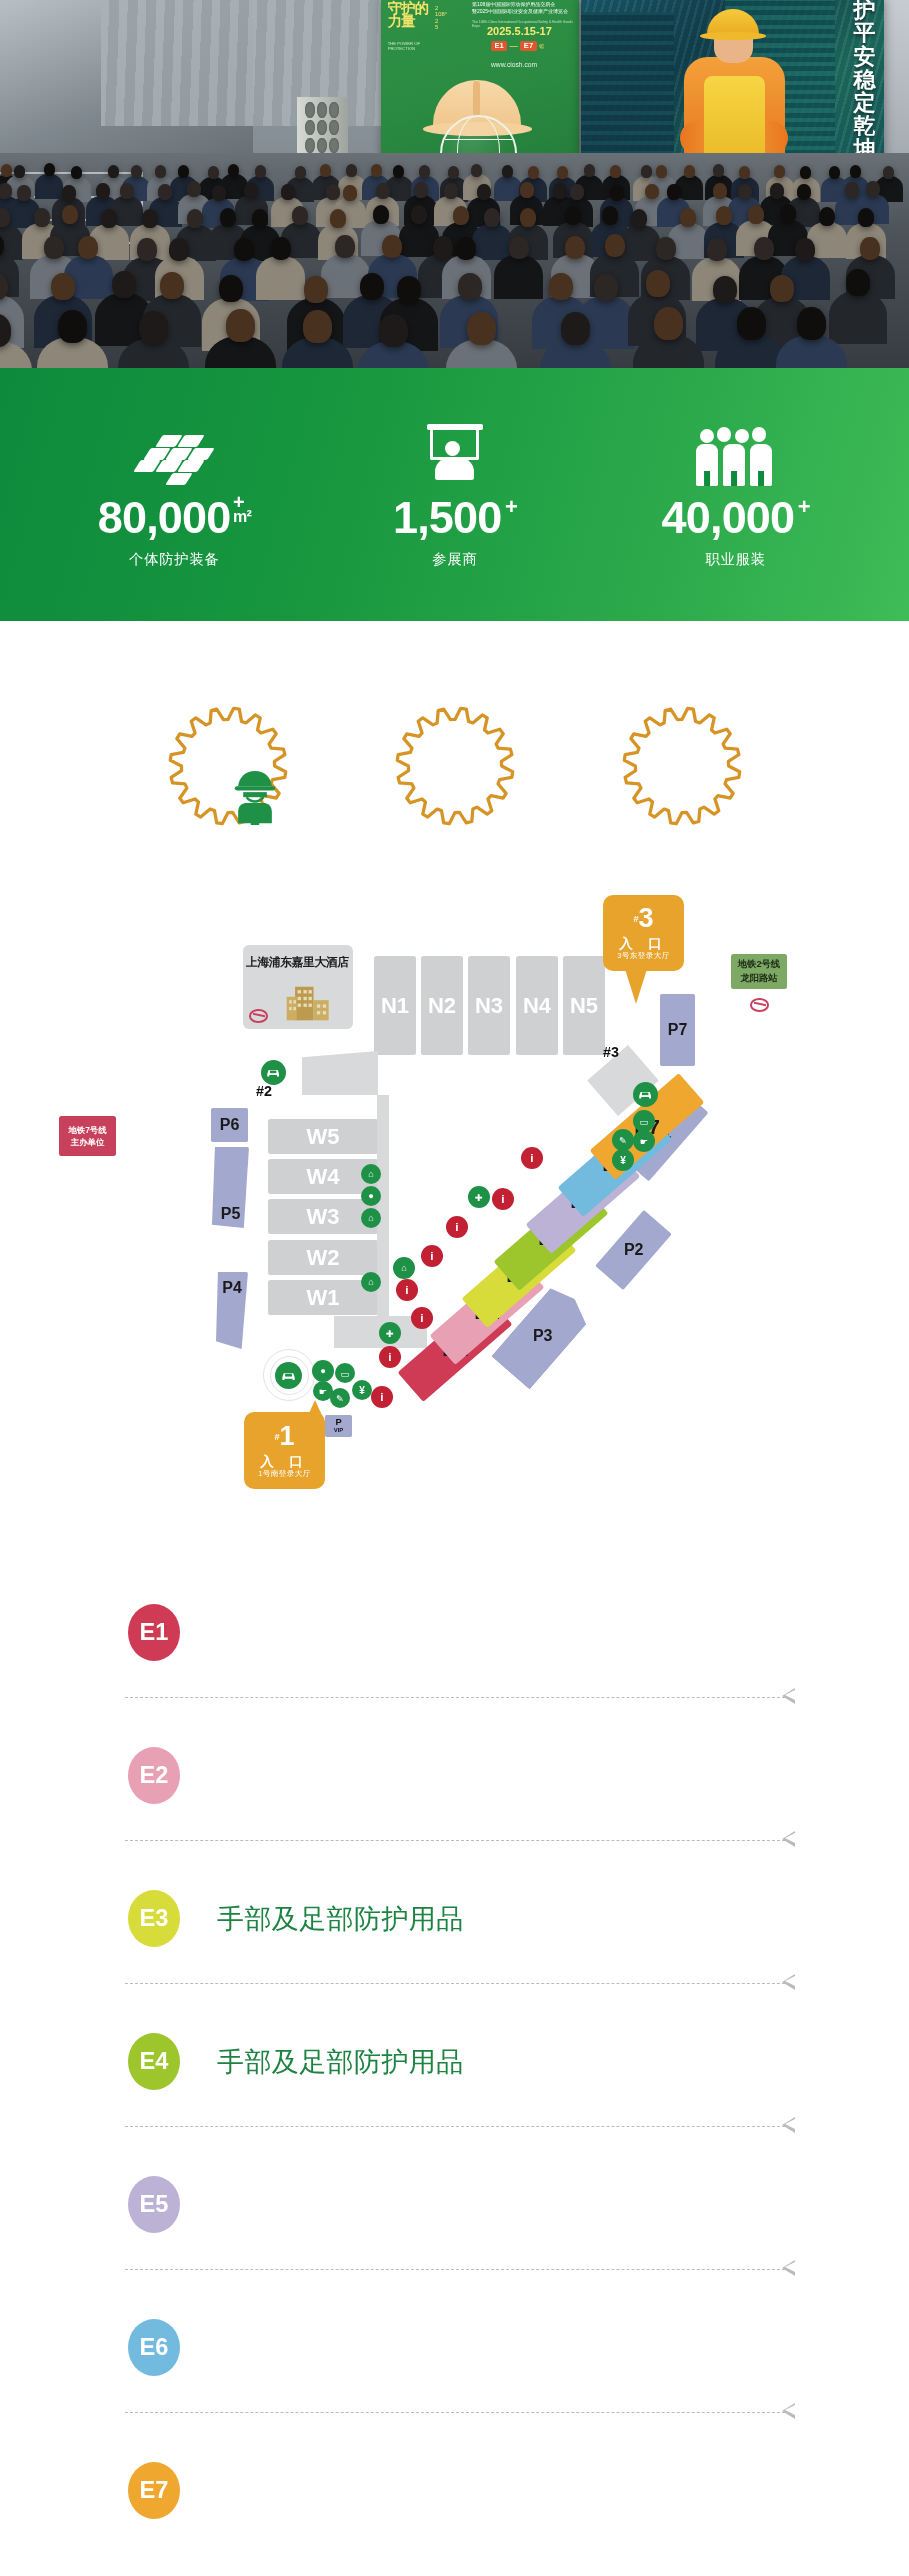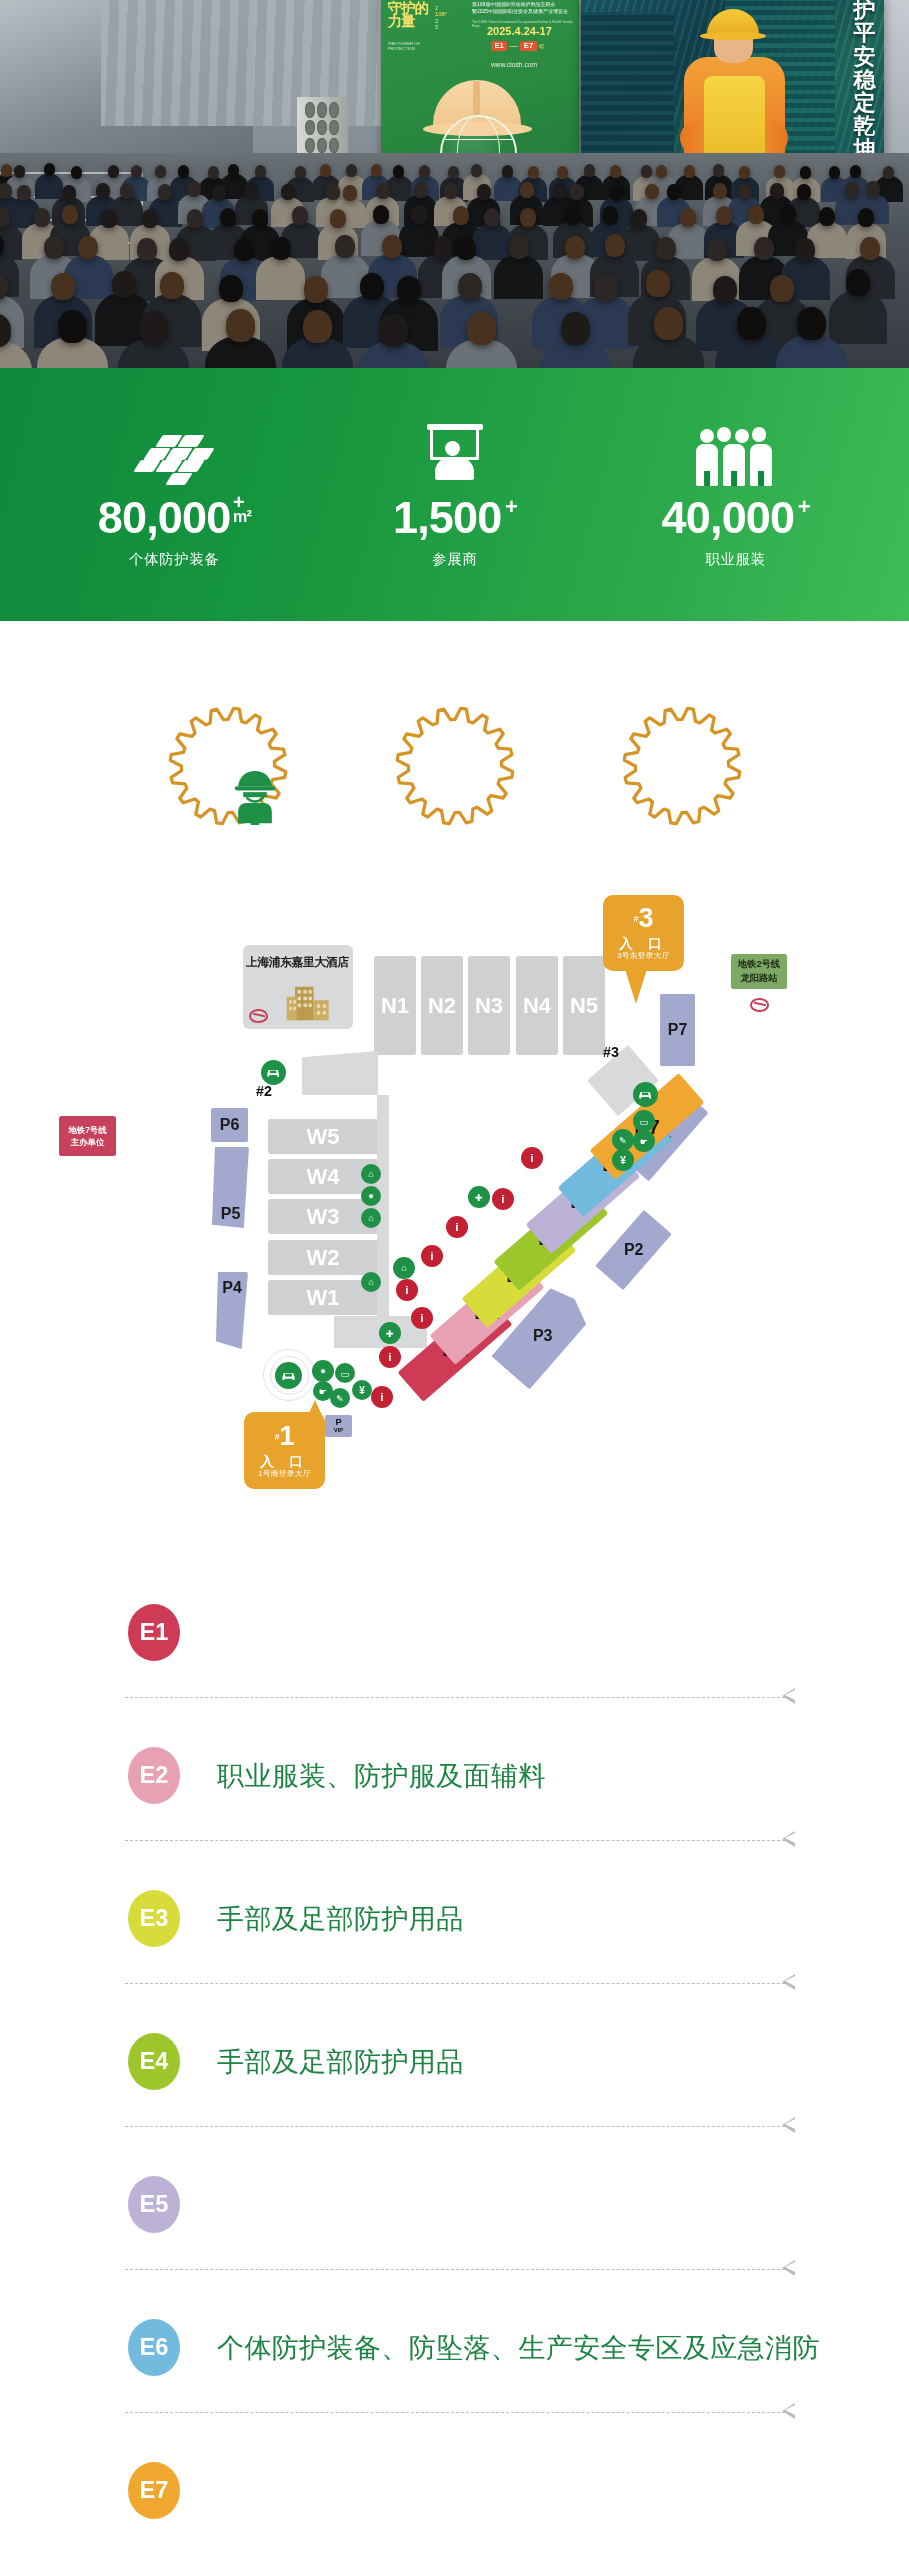--- a/index.html
+++ b/index.html
@@ -343,21 +343,21 @@
 力量</div>
     <div class="pg-en" style="white-space:pre-line">THE POWER OF
 PROTECTION</div>
     <div class="pg-n" style="white-space:pre-line">2
 108°
 2
 5</div>
     <div class="pg-head" style="white-space:pre-line">第108届中国国际劳动保护用品交易会
 暨2025中国国际职业安全及健康产业博览会</div>
     <div style="position:absolute;left:91px;top:23px;color:#bfe0c2;font-size:3.4px;width:103px">The 108th China International Occupational Safety &amp; Health Goods Expo</div>
-    <div class="pg-date">2025.4.24-17</div>
+    <div class="pg-date">2025.5.15-17</div>
     <div class="pg-halls">
       <span>E1</span>
       <em class="pg-dash" style="font-style:normal">—</em>
       <span>E7</span>
       <em style="font-style:normal;color:#f5e36a;font-size:5px">馆</em>
     </div>
     <div class="pg-url">www.ciosh.com</div>
     <div class="helmet">
         <div class="helmet-ridge"></div>
       </div>
@@ -1004,21 +1004,20 @@
 <div class="legend">
 
   <div class="lg-row">
     <div class="lg-badge" style="background:#cf3a55">E1</div>
     <div class="lg-div"></div>
     <div class="lg-arrow"></div>
   </div>
 
   <div class="lg-row">
     <div class="lg-badge" style="background:#e8a0b4">E2</div>
-    <div class="lg-text">职业服装、防护服及面辅料</div>
     <div class="lg-div"></div>
     <div class="lg-arrow"></div>
   </div>
 
   <div class="lg-row">
     <div class="lg-badge" style="background:#d8dc3a">E3</div>
     <div class="lg-text">手部及足部防护用品</div>
     <div class="lg-div"></div>
     <div class="lg-arrow"></div>
   </div>
@@ -1031,21 +1030,20 @@
   </div>
 
   <div class="lg-row">
     <div class="lg-badge" style="background:#bbb2d6">E5</div>
     <div class="lg-div"></div>
     <div class="lg-arrow"></div>
   </div>
 
   <div class="lg-row">
     <div class="lg-badge" style="background:#72bbdf">E6</div>
-    <div class="lg-text">个体防护装备、防坠落、生产安全专区及应急消防</div>
     <div class="lg-div"></div>
     <div class="lg-arrow"></div>
   </div>
 
   <div class="lg-row">
     <div class="lg-badge" style="background:#efa730">E7</div>
   </div>
 </div>
 
 

